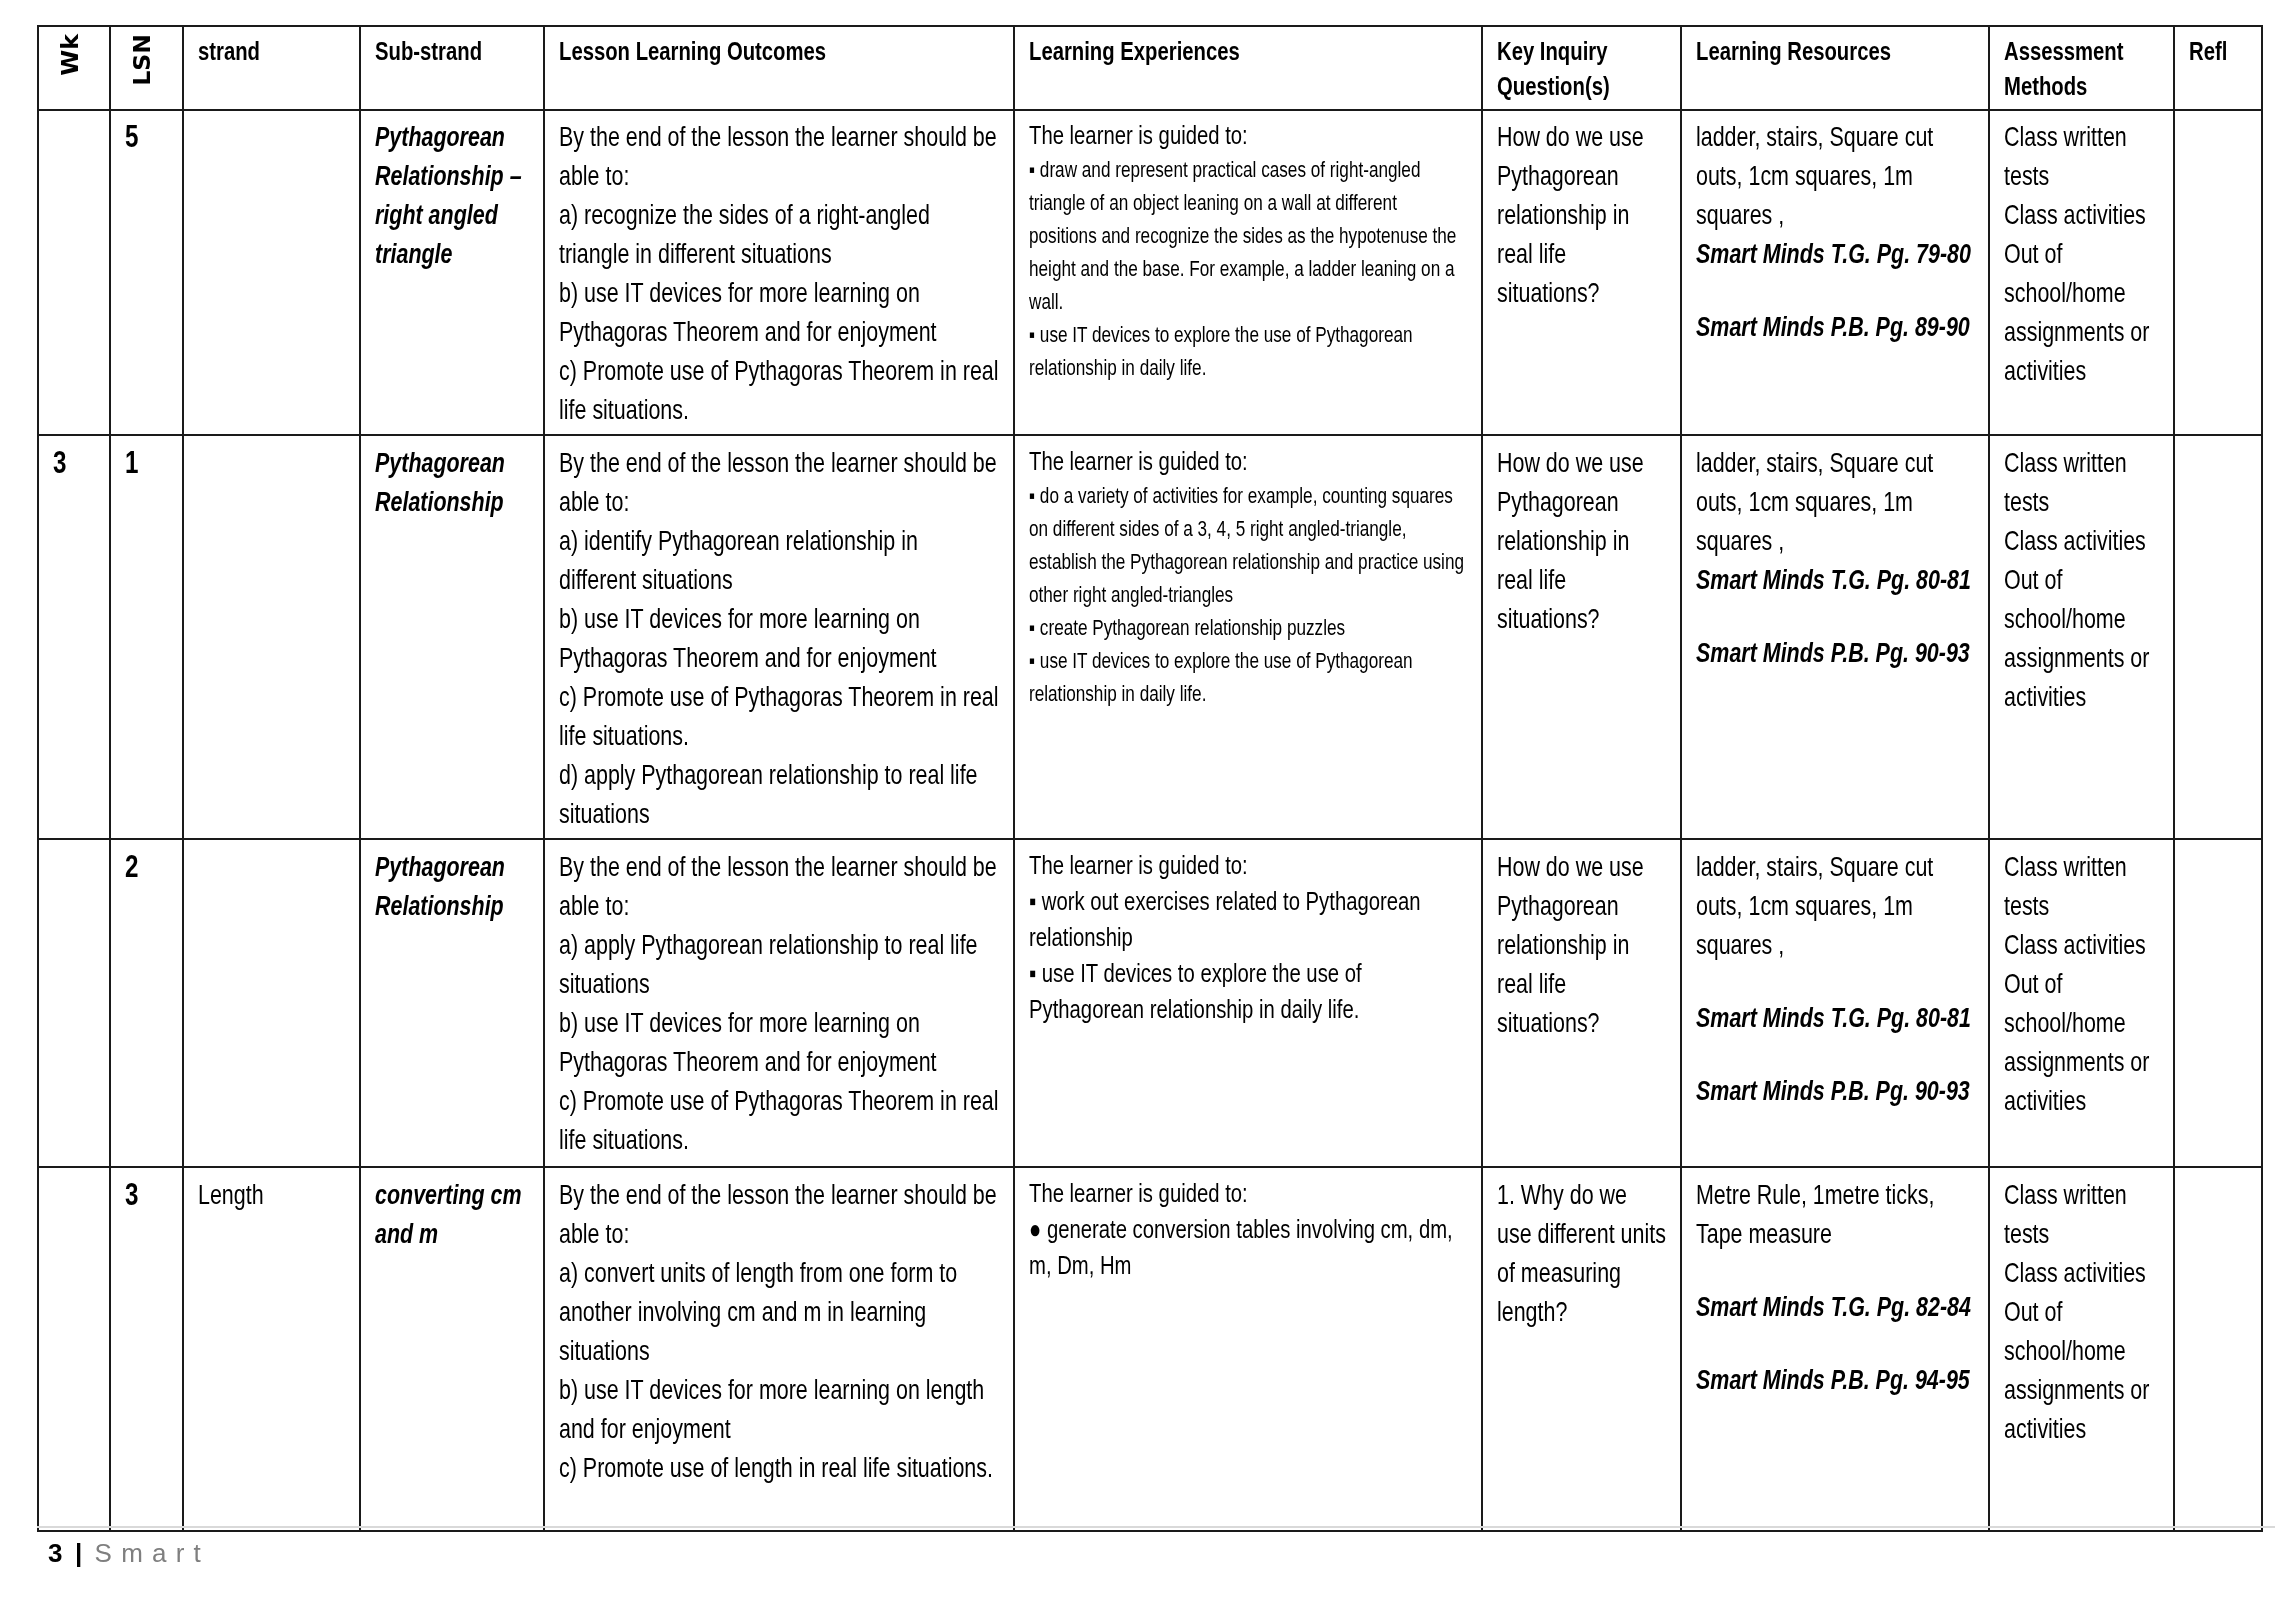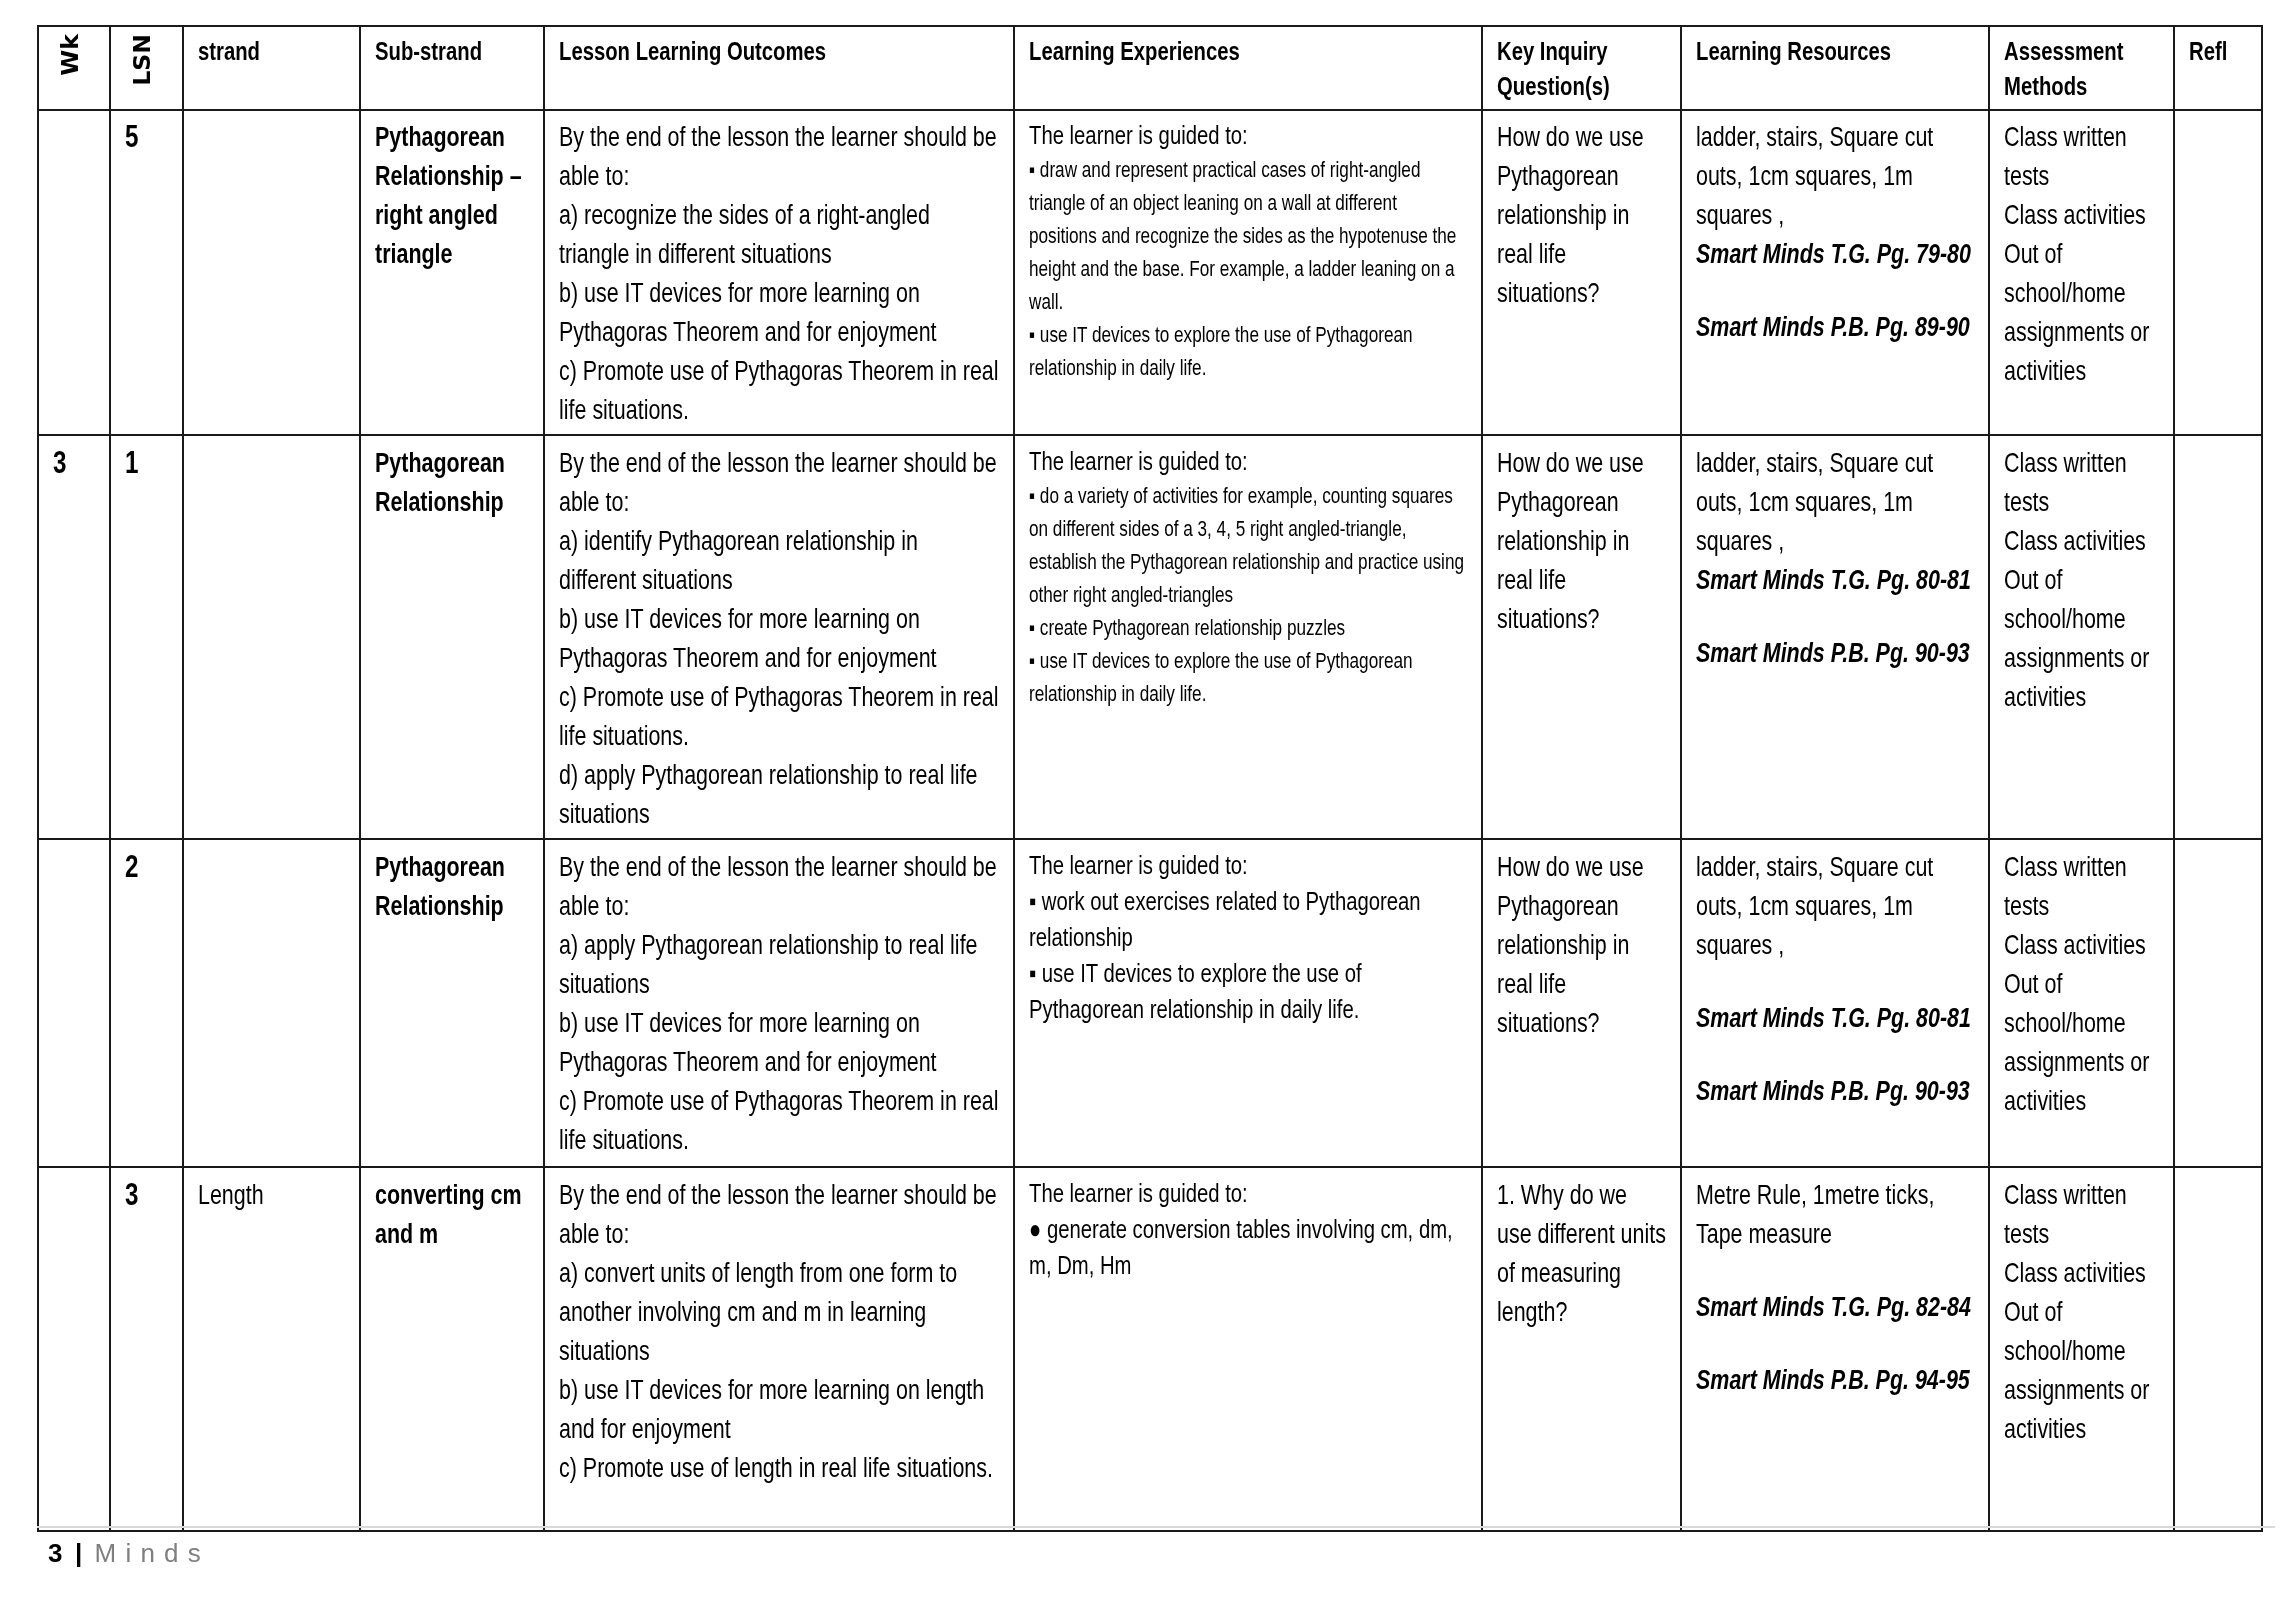--- a/index.html
+++ b/index.html
@@ -8,21 +8,21 @@
   table.scheme { position:absolute; left:37px; top:25px; border-collapse:collapse; table-layout:fixed; width:2222px; }
   table.scheme td, table.scheme th { border:2px solid #1a1a1a; vertical-align:top; padding:6.5px 13px 5.2px 14.4px; text-align:left; }
   th { font-weight:bold; font-size:26px; line-height:35px; transform-origin:left; }
   .cond { display:inline-block; transform:scaleX(0.78); transform-origin:left top; white-space:normal; }
   th .cond { width:128%; }
   td { font-size:27.5px; line-height:39px; }
   td .cond { width:128%; }
   .rot { writing-mode:vertical-rl; transform:rotate(180deg); font-size:23.6px; font-weight:bold; font-family:"DejaVu Sans", sans-serif; }
   th.rotcell { vertical-align:bottom; padding:0 0 5.2px 0; text-align:center; }
   .num { font-weight:bold; font-size:31px; }
-  .sub { font-weight:bold;margin-top:48px; }
+  .sub { font-style:italic; font-weight:bold;margin-top:48px; }
   .res-ref { font-style:italic; font-weight:bold; }
   .exp { font-size:22px; line-height:33px; }
   .exp-lg { font-size:26px; line-height:36px; }
   .gap { height:34px; }
   .line { display:block; }
   .footer-rule { position:absolute; left:37px; top:1526px; width:2238px; height:2px; background:#d9d9d9; }
   .footer { position:absolute; left:48px; top:1538px; font-family:"Liberation Sans", sans-serif; font-size:26px; }
   .footer .pn { font-weight:bold; color:#000; }
   .footer .bar { font-weight:bold; color:#000; margin:0 5.2px; }
   .footer .pw { color:#7f7f7f; letter-spacing:9.2px; }
@@ -186,16 +186,16 @@
         </span></td>
         <td></td>
       </tr>
     </tbody>
   </table>
 
   <div class="footer-rule"></div>
   <div class="footer">
     <span class="pn">3</span>
     <span class="bar">|</span>
-    <span class="pw">Minds</span>
+    <span class="pw">Smart</span>
   </div>
 </div>
 
 
 </body></html>

